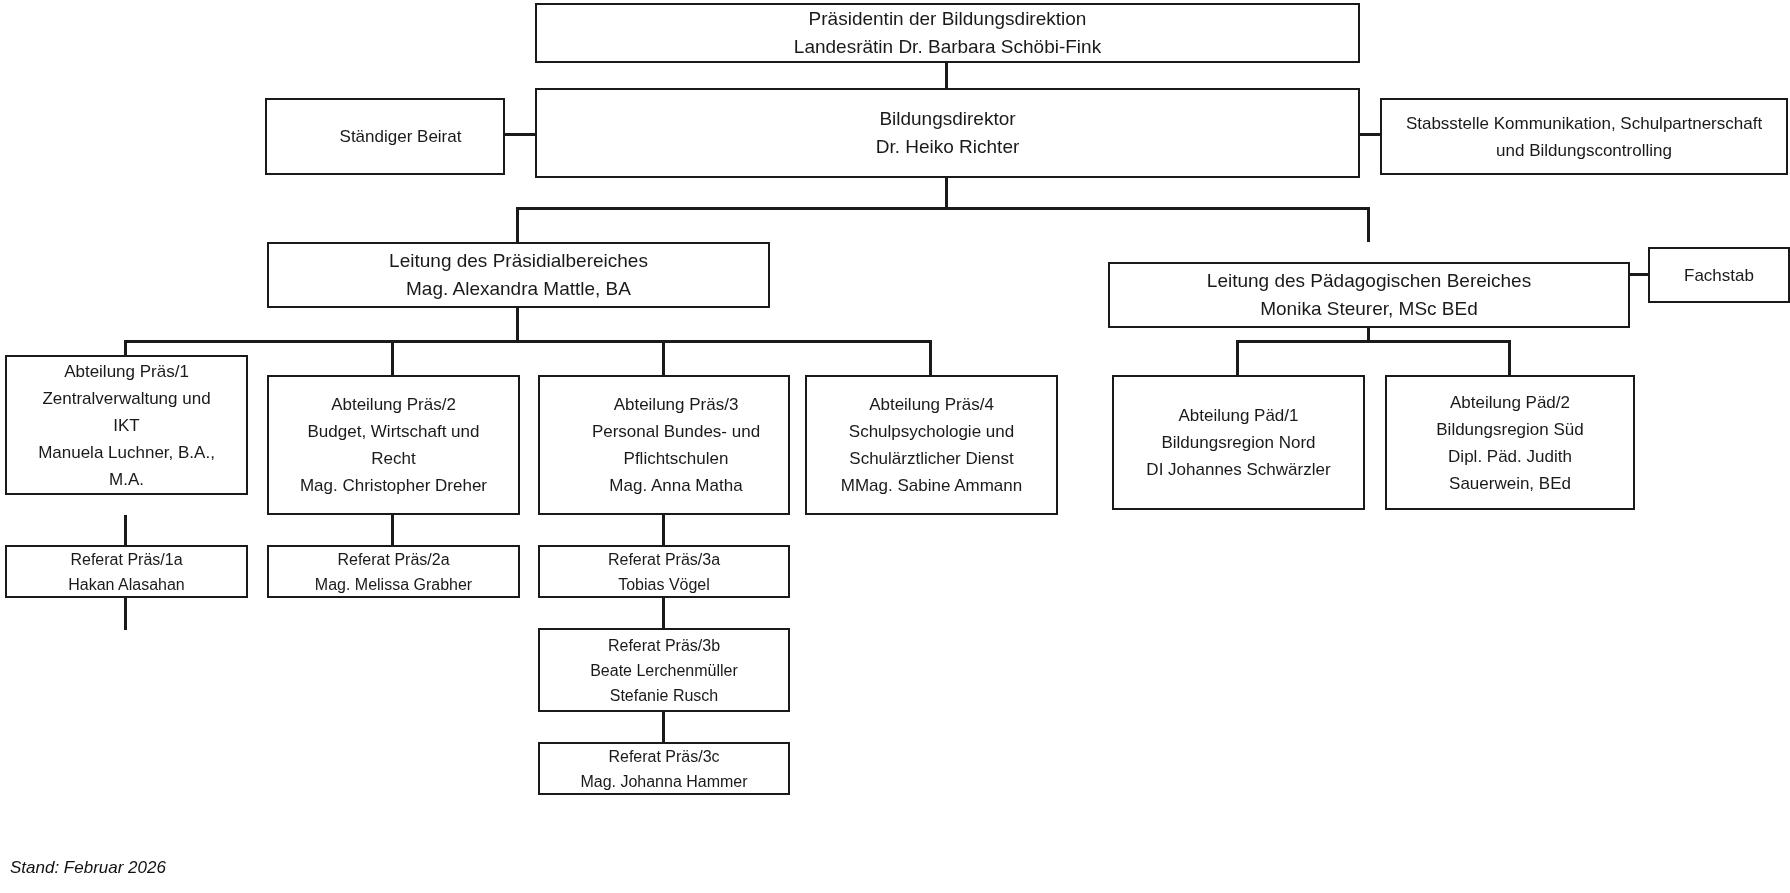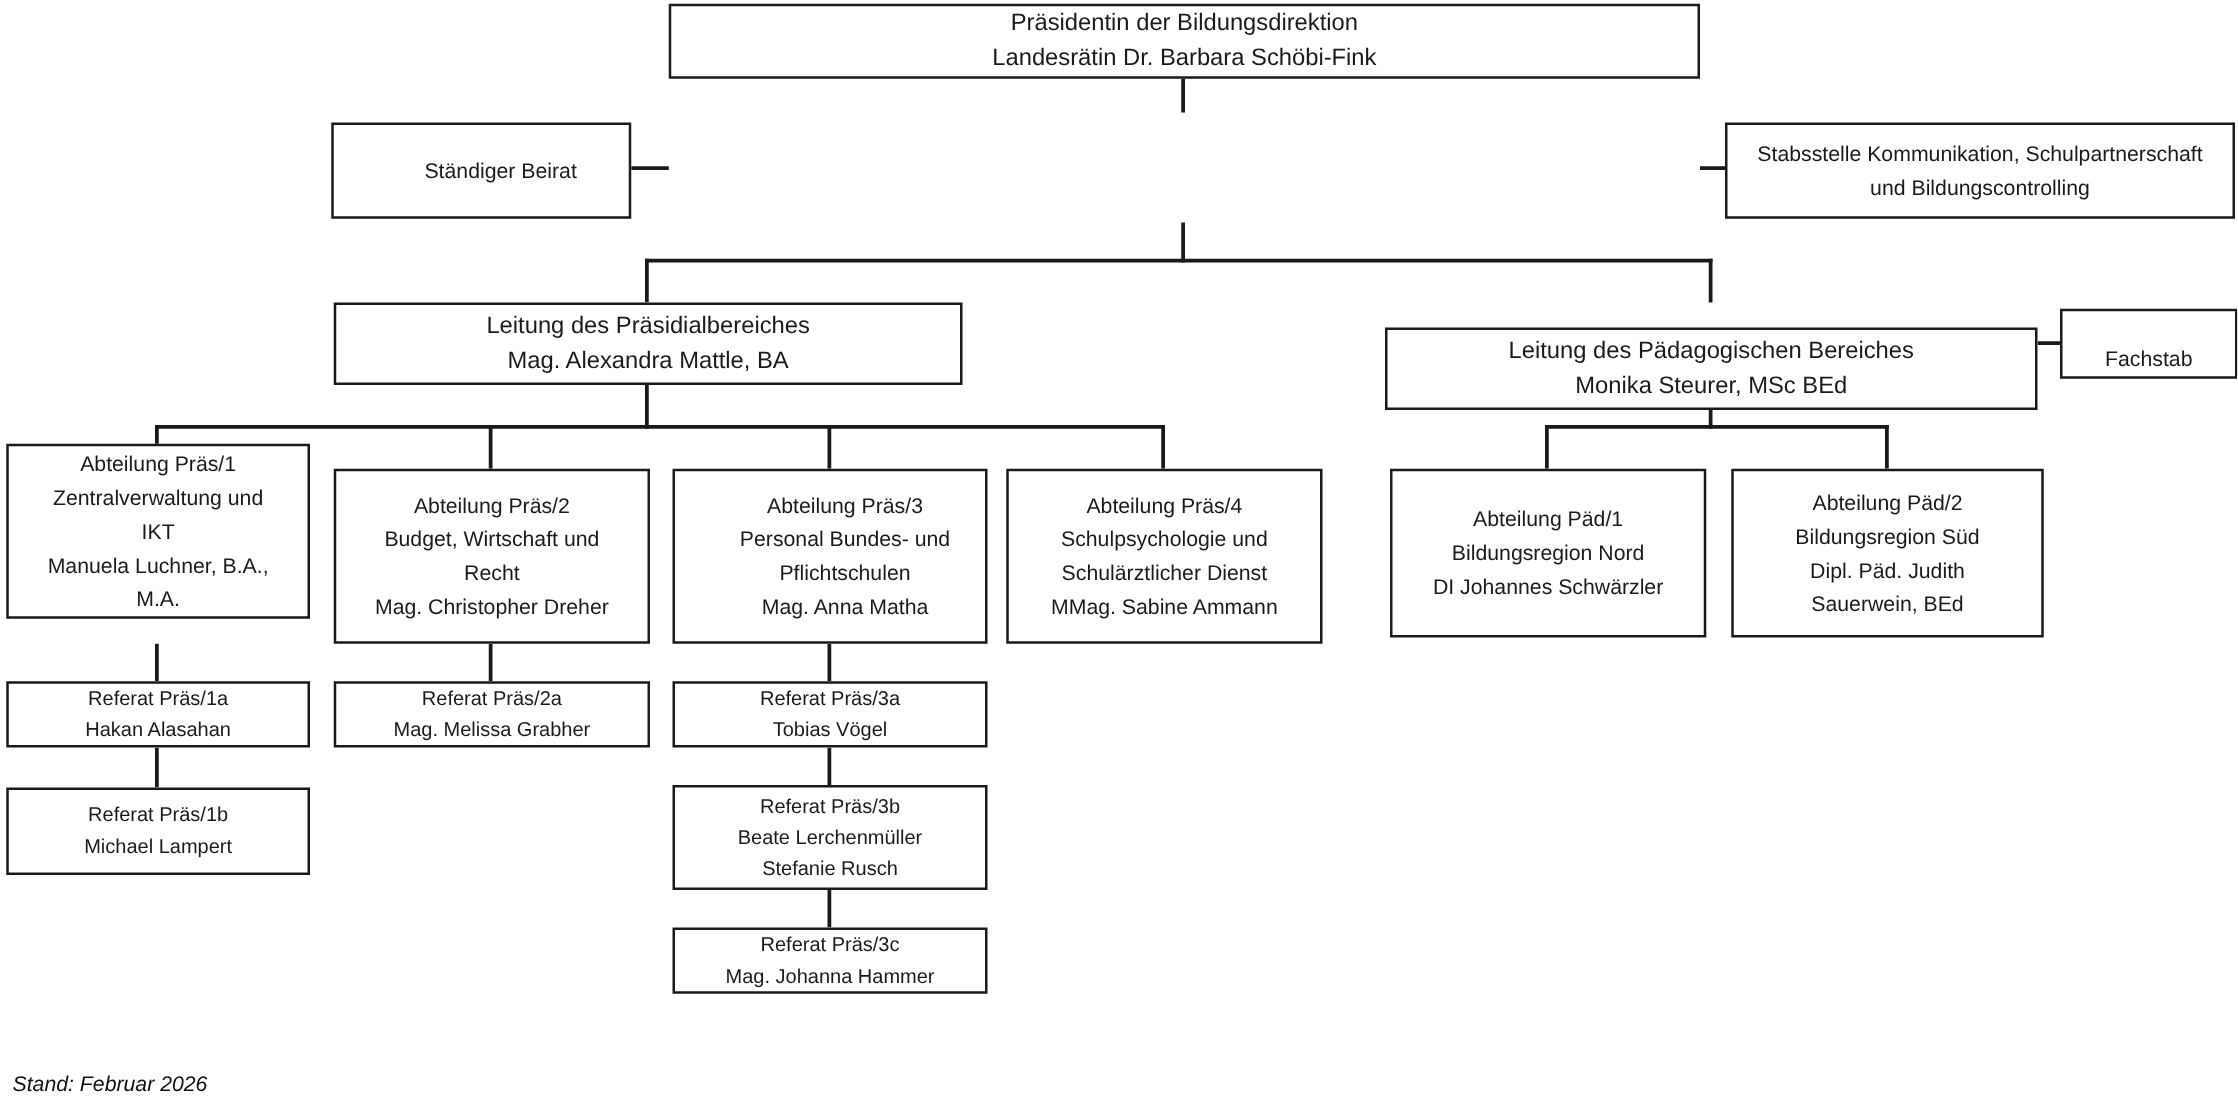--- a/index.html
+++ b/index.html
@@ -57,37 +57,41 @@
 
   <div class="node fs-lg" style="left:535px; top:3px; width:825px; height:60px;">
       <div class="line">Präsidentin der Bildungsdirektion</div>
       <div class="line">Landesrätin Dr. Barbara Schöbi-Fink</div>
     </div>
 
   <div class="node fs-md" style="left:265px; top:98px; width:240px; height:77px;padding-left:31px;">
       <div class="line">Ständiger Beirat</div>
     </div>
 
+  <div class="node fs-lg" style="left:535px; top:88px; width:825px; height:90px;">
+      <div class="line">Bildungsdirektor</div>
+      <div class="line">Dr. Heiko Richter</div>
+    </div>
 
   <div class="node fs-md" style="left:1380px; top:98px; width:408px; height:77px;">
       <div class="line">Stabsstelle Kommunikation, Schulpartnerschaft</div>
       <div class="line">und Bildungscontrolling</div>
     </div>
 
   <div class="node fs-lg" style="left:267px; top:242px; width:503px; height:66px;">
       <div class="line">Leitung des Präsidialbereiches</div>
       <div class="line">Mag. Alexandra Mattle, BA</div>
     </div>
 
   <div class="node fs-lg" style="left:1108px; top:242px; width:522px; height:66px;margin-top:20px;">
       <div class="line">Leitung des Pädagogischen Bereiches</div>
       <div class="line">Monika Steurer, MSc BEd</div>
     </div>
 
-  <div class="node fs-md" style="left:1648px; top:247px; width:142px; height:56px;justify-content:flex-end;">
+  <div class="node fs-md" style="left:1648px; top:247px; width:142px; height:56px;">
       <div class="line">Fachstab</div>
     </div>
 
   <div class="node fs-md" style="left:5px; top:355px; width:243px; height:140px;">
       <div class="line">Abteilung Präs/1</div>
       <div class="line">Zentralverwaltung und</div>
       <div class="line">IKT</div>
       <div class="line">Manuela Luchner, B.A.,</div>
       <div class="line">M.A.</div>
     </div>
@@ -134,24 +138,20 @@
   <div class="node fs-sm" style="left:267px; top:545px; width:253px; height:53px;">
       <div class="line">Referat Präs/2a</div>
       <div class="line">Mag. Melissa Grabher</div>
     </div>
 
   <div class="node fs-sm" style="left:538px; top:545px; width:252px; height:53px;">
       <div class="line">Referat Präs/3a</div>
       <div class="line">Tobias Vögel</div>
     </div>
 
-  <div class="node fs-sm" style="left:5px; top:630px; width:243px; height:70px;">
-      <div class="line">Referat Präs/1b</div>
-      <div class="line">Michael Lampert</div>
-    </div>
 
   <div class="node fs-sm" style="left:538px; top:628px; width:252px; height:84px;">
       <div class="line">Referat Präs/3b</div>
       <div class="line">Beate Lerchenmüller</div>
       <div class="line">Stefanie Rusch</div>
     </div>
 
   <div class="node fs-sm" style="left:538px; top:742px; width:252px; height:53px;">
       <div class="line">Referat Präs/3c</div>
       <div class="line">Mag. Johanna Hammer</div>

